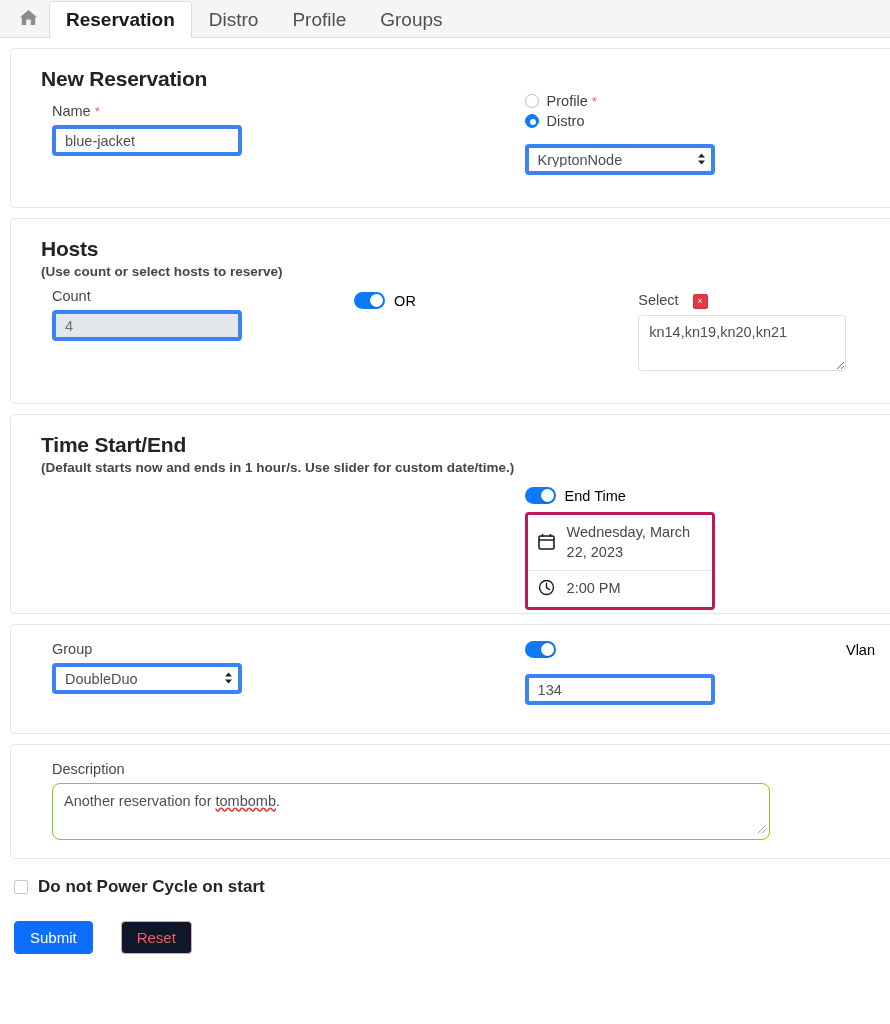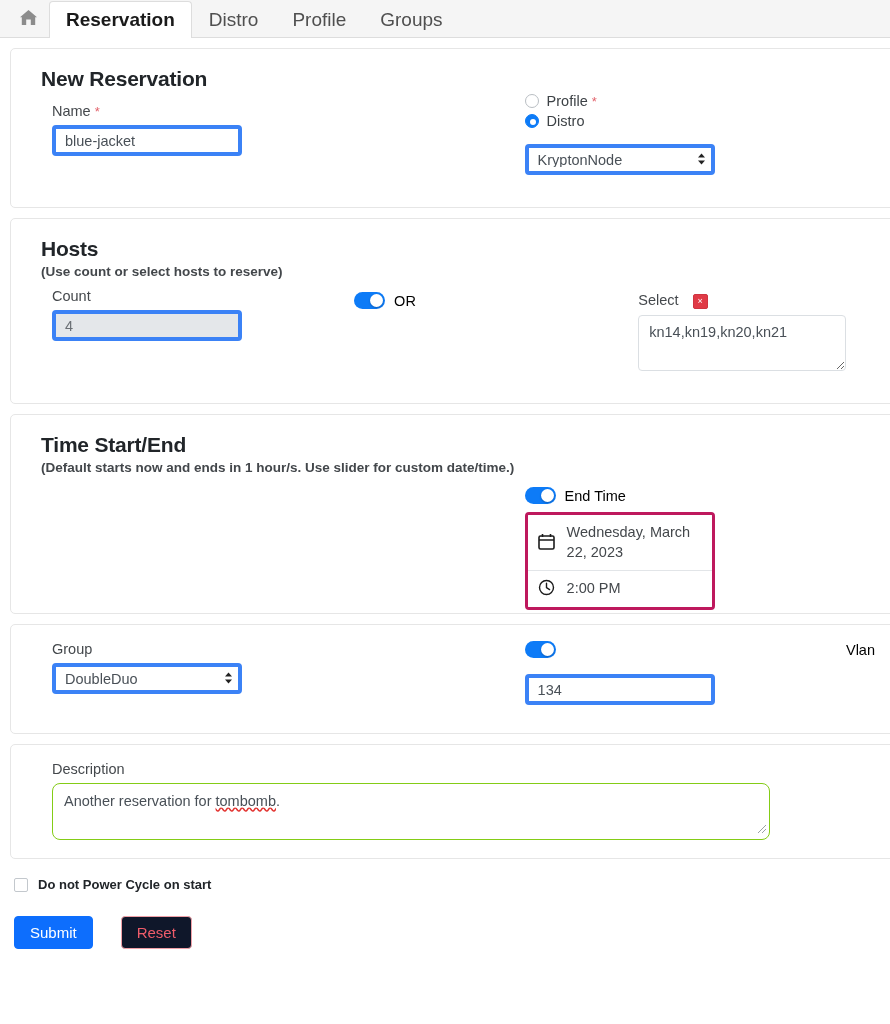--- a/index.html
+++ b/index.html
@@ -184,21 +184,21 @@
   .dtrow + .dtrow { border-top: 1px solid #e2e5e8; }
   .dttext { font-size: 14.5px; color: #44484c; line-height: 1.35; }
 
   
   .cb-line { display:flex; align-items:center; gap:10px; padding: 18px 0 0 14px; }
   .cbox {
     width: 14px; height: 14px;
     border: 1px solid #c3c8cd; border-radius: 2px;
     background: #fff; cursor: pointer; flex:none;
   }
-  .cb-label { font-size: 13px; font-weight: bold; color: #212529; }
+  .cb-label { font-size: 17px; font-weight: bold; color: #212529; }
 
   
   .btnbar { display: flex; gap: 28px; padding: 24px 0 0 14px; }
   .btn {
     font-family: "Liberation Sans", sans-serif;
     font-size: 15px;
     padding: 7px 15px;
     border-radius: 4px;
     cursor: pointer;
     border: 1px solid transparent;

